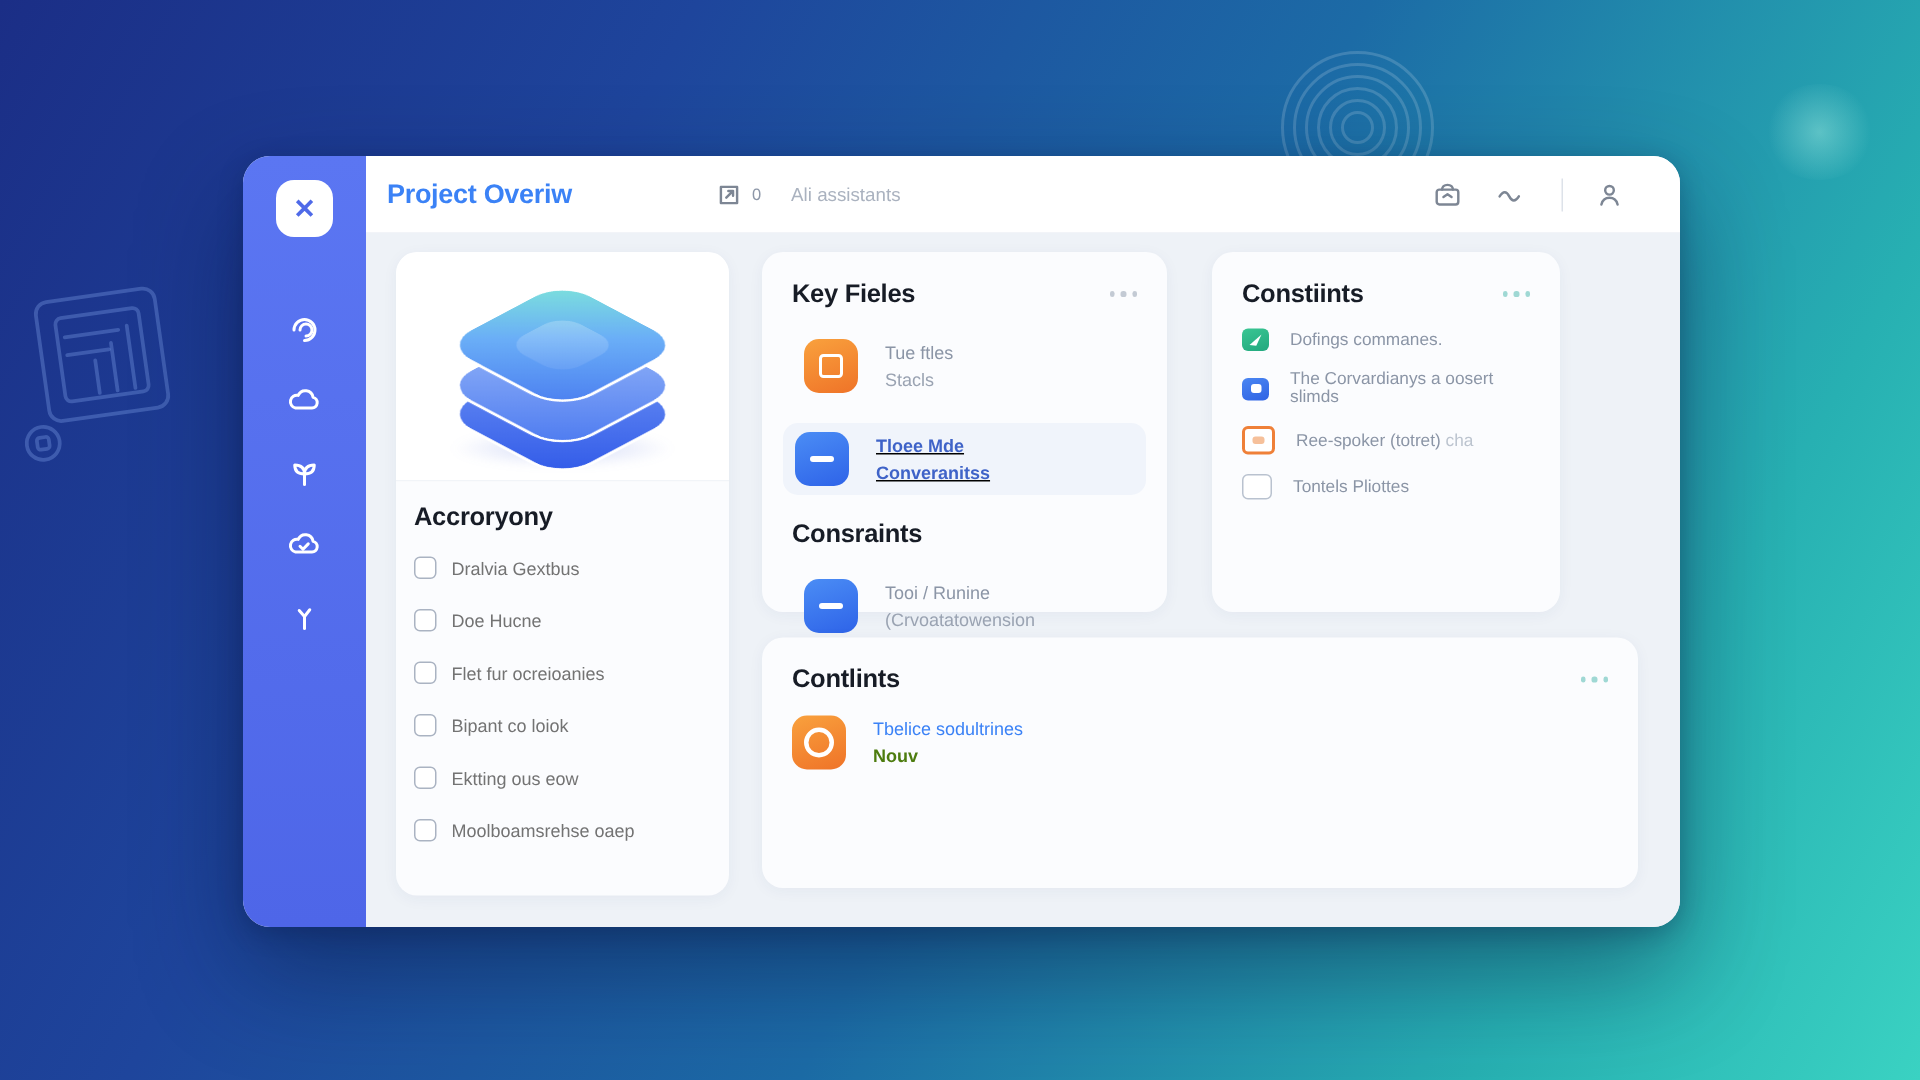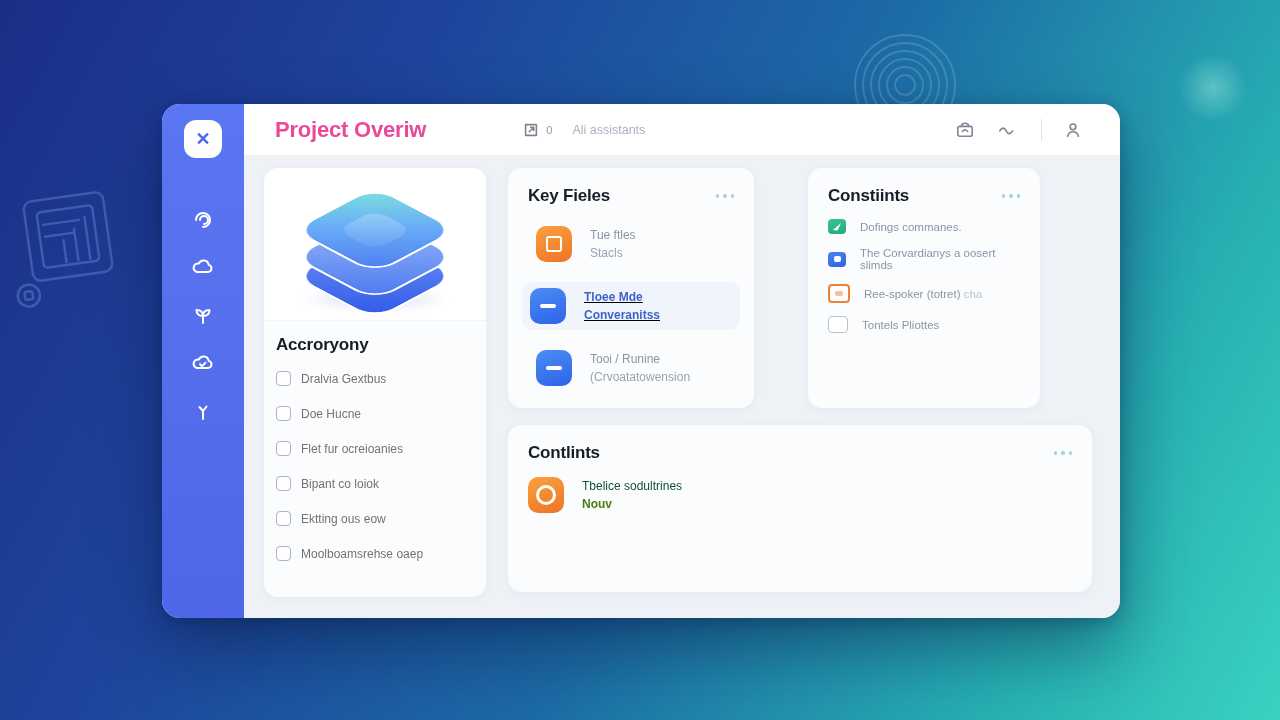--- a/index.html
+++ b/index.html
@@ -18,21 +18,21 @@
   .sidebar{position:absolute;left:0;top:0;width:82px;height:100%;
     background:linear-gradient(180deg,#5b76f2,#4e66e8);display:flex;flex-direction:column;align-items:center;}
   .logo{width:38px;height:38px;margin-top:16px;border-radius:12px;background:#fff;
     display:flex;align-items:center;justify-content:center;color:#4f6ae8;font-size:18px;font-weight:bold;}
   .side-icons{display:flex;flex-direction:column;gap:22px;margin-top:48px;}
   .side-item{width:40px;height:26px;display:flex;align-items:center;justify-content:center;cursor:pointer;}
   .side-item svg{stroke:#fff;fill:none;stroke-width:2;stroke-linecap:round;stroke-linejoin:round;}
   
   .header{position:absolute;left:82px;top:0;right:0;height:51px;background:#fff;
     border-bottom:1px solid #edf0f4;display:flex;align-items:center;}
-  .title{margin-left:31px;font-size:22px;font-weight:700;color:#ec4899;letter-spacing:-.2px;}
+  .title{margin-left:14px;font-size:18px;font-weight:700;color:#3b82f6;letter-spacing:-.2px;}
   .hicon{color:#7d8694;display:flex;align-items:center;}
   .hicon svg{stroke:#7d8694;fill:none;stroke-width:1.8;stroke-linecap:round;stroke-linejoin:round;}
   .badge{font-size:11px;color:#8d97a8;margin-left:6px;}
   .search{margin-left:18px;border:none;outline:none;font-size:12.5px;color:#3c4452;width:220px;background:transparent;}
   .search::placeholder{color:#aab2bf;}
   .h-right{margin-left:auto;margin-right:38px;display:flex;align-items:center;gap:22px;}
   .vdiv{width:1px;height:22px;background:#dde2e9;}
   
   .content{position:absolute;left:82px;top:51px;right:0;bottom:0;background:#eef2f7;}
   .card{position:absolute;background:#fbfcfe;border-radius:14px;box-shadow:0 2px 10px rgba(40,60,110,.05);}
@@ -52,21 +52,21 @@
   .plate.p1 .inner{position:absolute;left:26%;top:26%;width:48%;height:48%;border-radius:18px;
     background:linear-gradient(135deg,rgba(255,255,255,.25),rgba(255,255,255,.05));}
   .illo-shadow{position:absolute;left:36px;top:118px;width:150px;height:26px;border-radius:50%;
     background:radial-gradient(ellipse,rgba(70,100,220,.25),rgba(70,100,220,0) 70%);filter:blur(3px);}
   .ov-body{padding:14px 2px 0 12px;}
   .ov-h{margin-bottom:16px;}
   .chk-row{display:flex;align-items:center;gap:10px;margin-bottom:20px;cursor:pointer;}
   .chk{width:13px;height:13px;border:1.5px solid #aab3c2;border-radius:4px;background:#fff;flex:0 0 auto;}
   .chk-label{font-size:12px;color:#737373;}
   
-  .card-mid{left:264px;top:13px;width:246px;height:240px;padding:0;}
+  .card-mid{left:264px;top:13px;width:270px;height:240px;padding:0;}
   .pad{padding:18px 20px 0 20px;}
   .row-head{display:flex;align-items:center;justify-content:space-between;}
   .kf-item{display:flex;align-items:center;gap:18px;margin-top:14px;padding:6px 8px;border-radius:10px;}
   .kf-item.hl{background:#f0f4fb;margin-left:-6px;margin-right:-6px;text-decoration:underline;}
   .sq{width:36px;height:36px;border-radius:10px;flex:0 0 auto;display:flex;align-items:center;justify-content:center;}
   .sq.orange{background:linear-gradient(160deg,#f9a13d,#ef7328);}
   .sq.blue{background:linear-gradient(160deg,#4b8df5,#2e63e8);}
   .sq .g-square{width:12px;height:12px;border:2.5px solid #fff;border-radius:3px;}
   .sq .g-minus{width:16px;height:4px;border-radius:2px;background:#fff;}
   .sq .g-ring{width:14px;height:14px;border:3.5px solid #fff;border-radius:50%;}
@@ -83,21 +83,21 @@
   .mini.orangeo{background:#fff;border:2px solid #ef8038;}
   .mini.plain{background:#fff;border:1.5px solid #b9c2cf;}
   .mini svg{display:block;}
   .mini .dot{width:7px;height:6px;background:#fff;border-radius:2px;}
   .mini .dot.o{background:#f6c09a;width:8px;height:5px;border-radius:2px;}
   .c-label{font-size:11.5px;color:#8b95a6;}
   .c-label .suffix{color:#bcc4cf;}
   
   .card-bottom{left:264px;top:270px;width:584px;height:167px;}
   .ct-item{display:flex;align-items:center;gap:18px;margin-top:14px;}
-  .ct-t1{font-size:12px;color:#14532d;line-height:18px;}
+  .ct-t1{font-size:12px;color:#3b82f6;line-height:18px;}
   .ct-link{font-size:12px;color:#4d7c0f;font-weight:700;line-height:18px;cursor:pointer;}
 </style>
 </head>
 <body>
 
 <div class="stage">
 
   <svg class="doodle" style="left:850px;top:30px;" width="110" height="110" viewBox="0 0 110 110">
     <g fill="none" stroke="rgba(255,255,255,0.16)" stroke-width="2">
       <circle cx="55" cy="55" r="10"></circle>
@@ -256,20 +256,21 @@
           </div>
           <div class="kf-item hl">
             <div class="sq blue">
                 <div class="g-minus"></div>
               </div>
             <div>
               <div class="kf-t1">Tloee Mde</div>
               <div class="kf-t2">Converanitss</div>
             </div>
           </div>
+          <div class="card-h sub-h">Consraints</div>
           <div class="kf-item">
             <div class="sq blue">
                 <div class="g-minus"></div>
               </div>
             <div>
               <div class="kf-t1">Tooi / Runine</div>
               <div class="kf-t2">(Crvoatatowension</div>
             </div>
           </div>
         </div>

